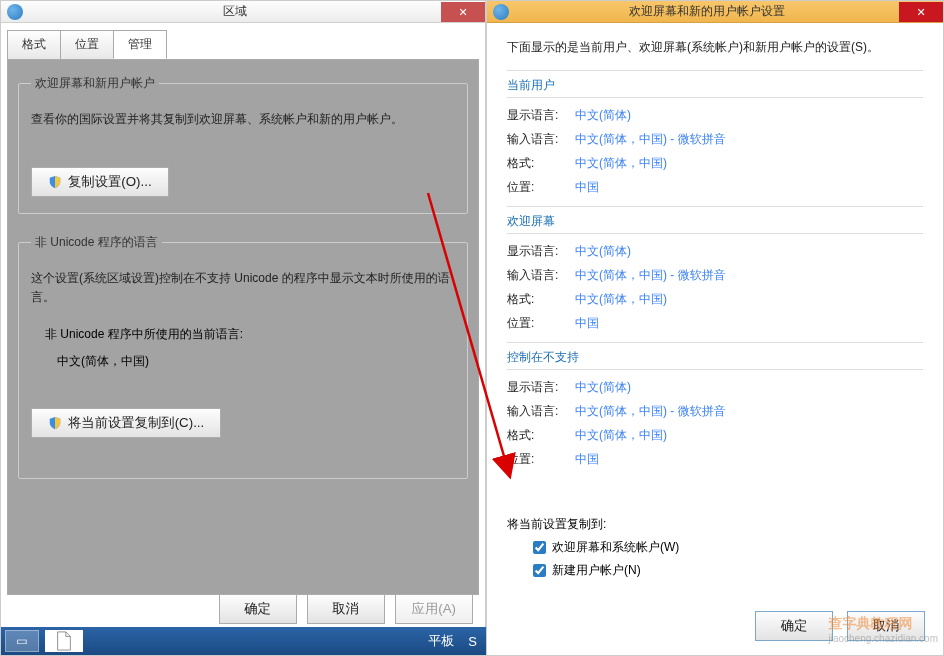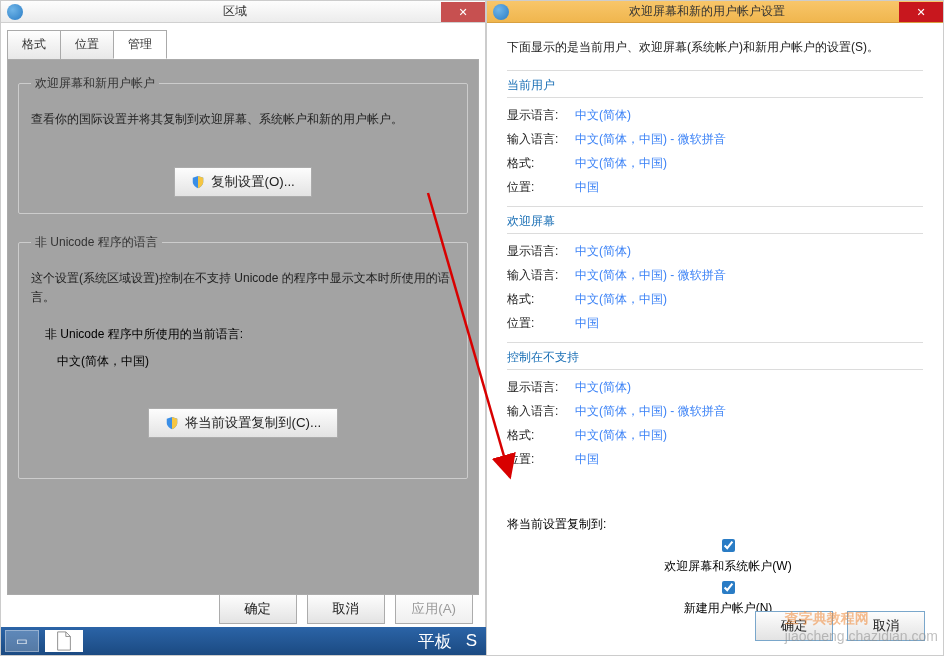--- a/index.html
+++ b/index.html
@@ -94,21 +94,21 @@
       margin-bottom: 20px;
       padding: 18px 12px 16px;
       position: relative;
     }
     fieldset.group > legend {
       padding: 0 4px;
       color: #333;
     }
     .group2 { min-height: 245px; }
     .desc { color: #222; line-height: 1.6; }
-    .btn-row { display: flex; justify-content: center; margin-top: 38px; }
+    .btn-row { display: flex; justify-content: flex-start; margin-top: 38px; }
     .win-btn {
       border: 1px solid #acacac;
       background: linear-gradient(#fdfdfd, #e3e3e3);
       padding: 5px 16px;
       min-width: 120px;
       color: #222;
       display: inline-flex;
       align-items: center;
       justify-content: center;
       gap: 4px;
@@ -135,21 +135,21 @@
     .section-head {
       color: #1a6fb5; font-weight: normal;
       padding: 2px 0 3px 0;
       border-bottom: 1px solid #dcdcdc;
       margin-bottom: 6px;
     }
     .kv { display: flex; padding: 3px 0 4px; }
     .kv .k { width: 68px; color: #222; }
     .kv .v { color: #3b82f6; }
     .copyto { margin-top: 44px; }
-    .chkrow { display: flex; align-items: center; gap: 6px; margin: 6px 0 0 26px; flex-direction: column; }
+    .chkrow { display: flex; align-items: center; gap: 6px; margin: 6px 0 0 26px; }
     .chkrow input { accent-color: #2a7cc5; }
     .right-bottom {
       position: absolute; bottom: 14px; right: 18px;
       display: flex; gap: 14px;
     }
     .right-bottom .win-btn { min-width: 78px; border-color: #7aa7cb; }
     .arrow-svg {
       position: absolute;
       left: 0; top: 0;
       width: 944px; height: 656px;
@@ -160,21 +160,21 @@
       position: absolute;
       right: 6px; bottom: 12px;
       color: rgba(239,134,52,0.55);
       font-size: 14px;
       font-weight: bold;
       z-index: 30;
     }
     .watermark .sub {
       display: block;
       color: rgba(140,140,140,0.55);
-      font-size: 14px;
+      font-size: 10px;
       font-weight: normal;
       text-align: right;
     }
     .taskbar {
       position: absolute;
       left: 0; bottom: 0;
       width: 486px; height: 28px;
       background: linear-gradient(#2b64a7, #1b4a82);
       display: flex; align-items: center;
       padding: 0 4px;
@@ -187,21 +187,21 @@
       border: 1px solid rgba(255,255,255,0.35);
       display: flex; align-items: center; justify-content: center;
     }
     .tb-item.file {
       background: #fff; width: 38px;
     }
     .tb-item.file svg { width: 18px; height: 20px; }
     .tb-region {
       position: absolute; right: 10px;
       display: flex; gap: 14px; align-items: center;
-      color: #fff; font-size: 17px;
+      color: #fff; font-size: 13px;
     }
   </style>
 </head>
 <body>
 
 <div class="screen">
 
   <div class="left-window">
     <div class="titlebar">
       <span class="title-icon"></span>

